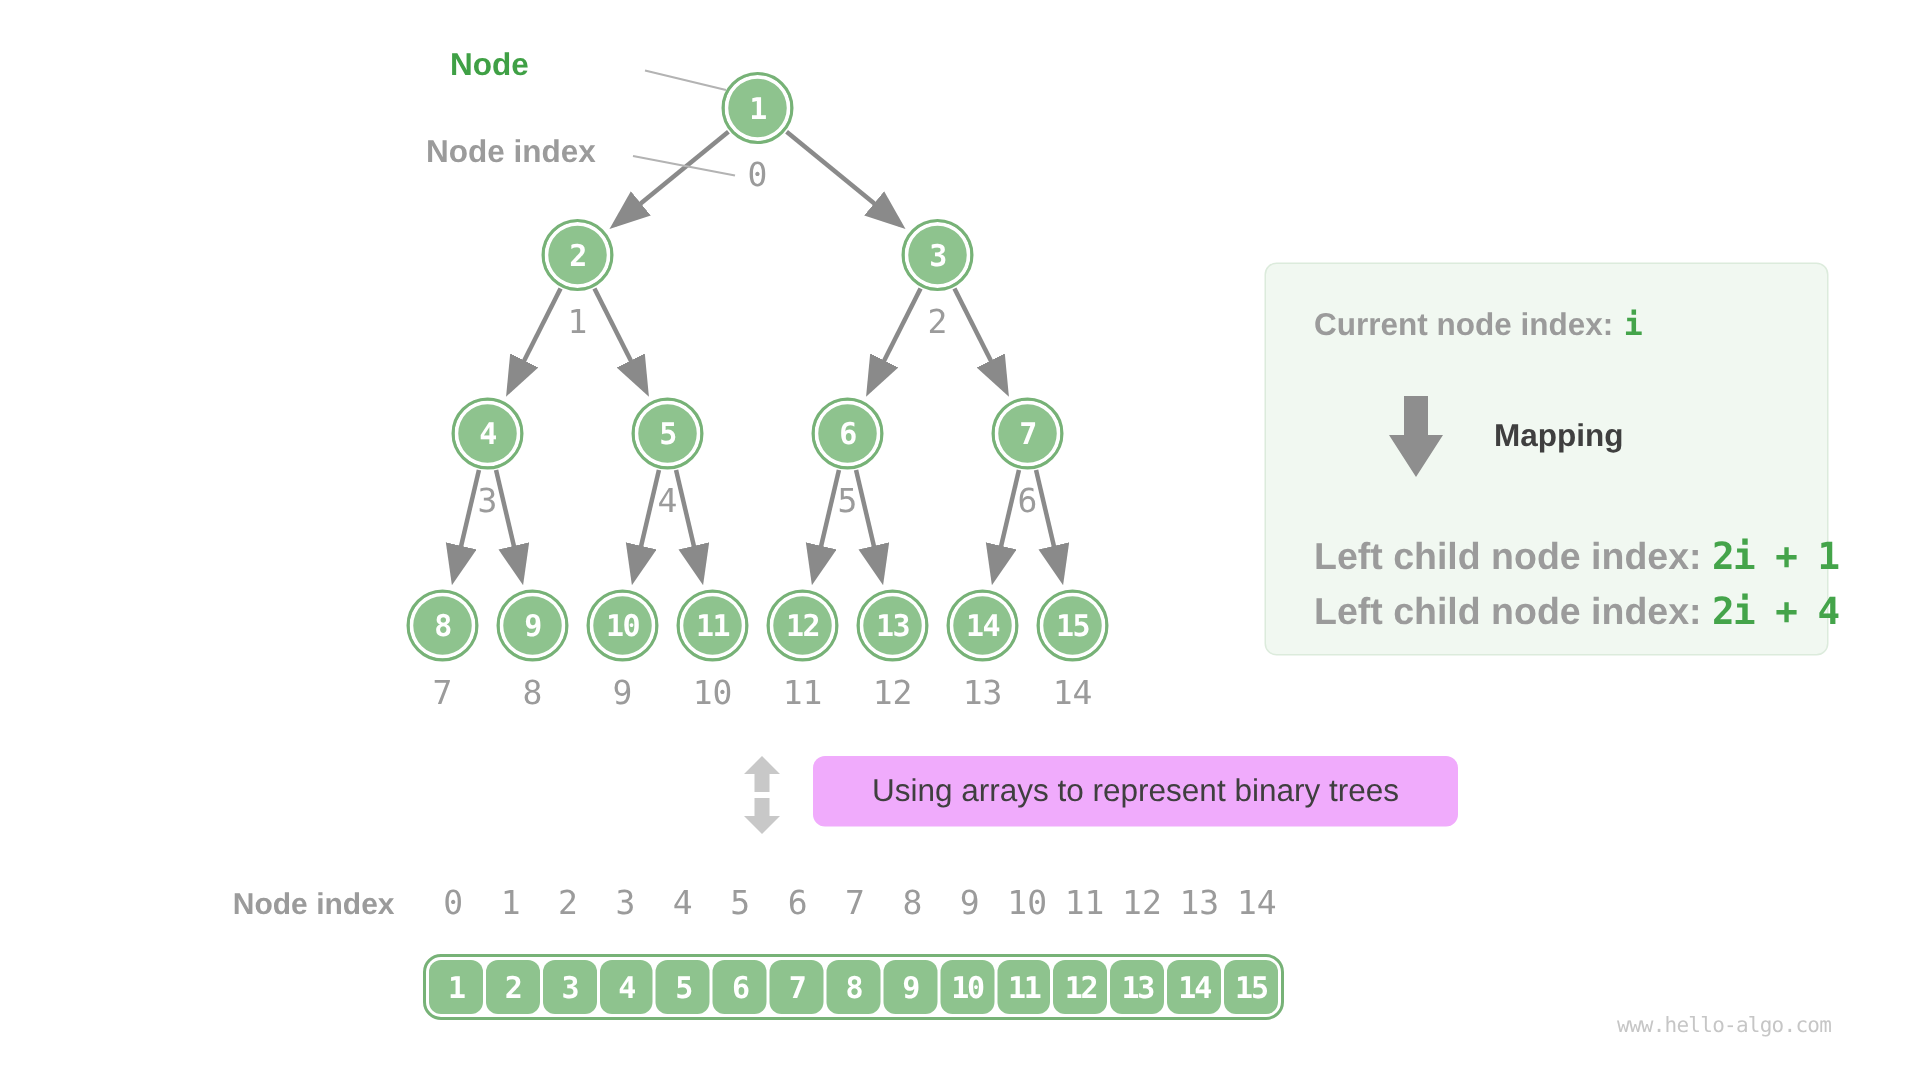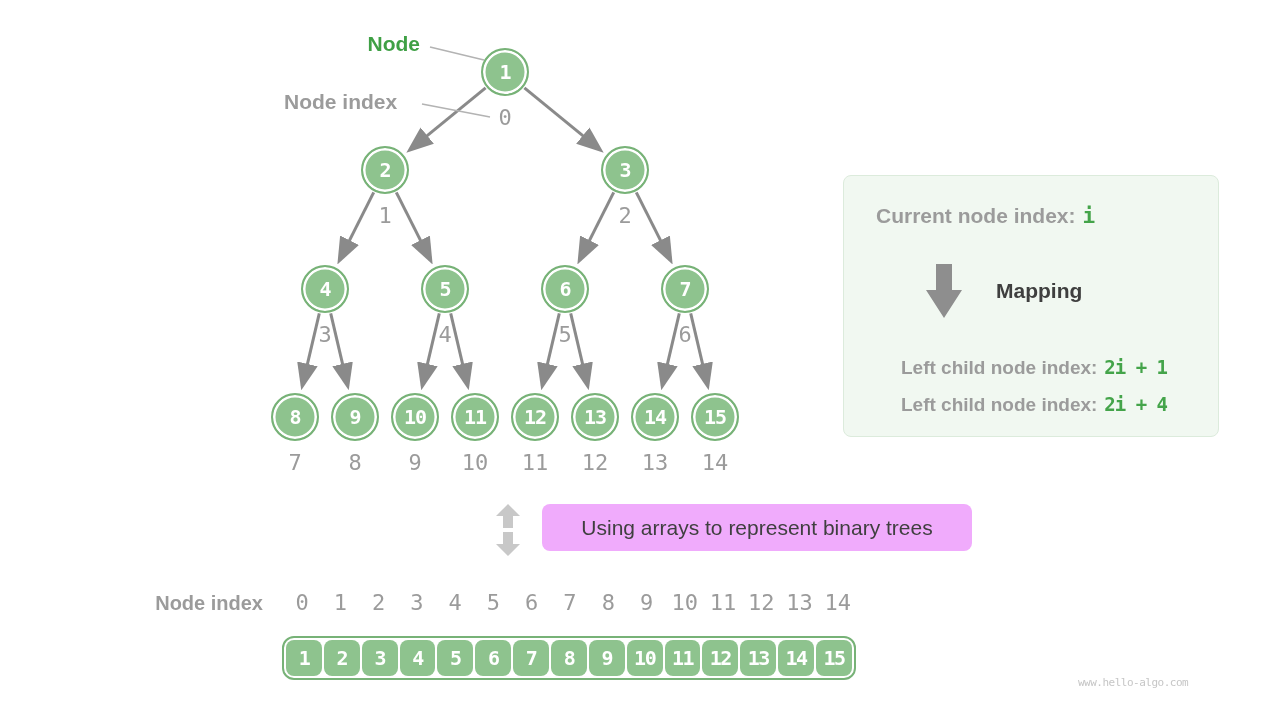--- a/index.html
+++ b/index.html
@@ -4,21 +4,21 @@
 <style>
   html,body{margin:0;padding:0;background:#fff;}
   .canvas{
     position:relative;width:1280px;height:720px;background:#ffffff;overflow:hidden;
     font-family:"Liberation Sans",sans-serif;
   }
   svg.overlay{position:absolute;left:0;top:0;width:1280px;height:720px;pointer-events:none;}
 
   
   .label-node{
-    position:absolute;left:300px;top:32px;width:120px;text-align:right;
+    position:absolute;left:300px;top:32px;width:120px;
     font-size:21px;font-weight:bold;color:#3fa045;
   }
   .label-node-index{
     position:absolute;left:284px;top:90px;width:130px;text-align:left;
     font-size:21px;font-weight:bold;color:#9b9b9b;
   }
 
   
   .tree-node{
     position:absolute;width:44px;height:44px;margin-left:-24px;margin-top:-24px;
@@ -35,21 +35,21 @@
 
   
   .panel{
     position:absolute;left:843px;top:175px;width:376px;height:262px;
     background:#f1f8f1;border:1px solid #dcebdc;border-radius:8px;box-sizing:border-box;
   }
   .panel-line1{position:absolute;left:32px;top:28px;font-size:21px;font-weight:bold;color:#9b9b9b;}
   .code{font-family:"DejaVu Sans Mono",monospace;font-weight:bold;color:#44a44a;margin-left:7px;letter-spacing:-1px;}
   .panel-down-arrow{position:absolute;left:80px;top:88px;width:40px;height:54px;}
   .mapping-label{position:absolute;left:152px;top:103px;font-size:21px;font-weight:bold;color:#3f3f3f;}
-  .panel-row{position:absolute;left:32px;font-size:19px;font-weight:bold;color:#9b9b9b;white-space:nowrap;margin-left:25px;}
+  .panel-row{position:absolute;left:32px;font-size:25px;font-weight:bold;color:#9b9b9b;white-space:nowrap;}
   .panel-row.r1{top:180px;}
   .panel-row.r2{top:217px;}
 
   
   .updown-arrow{position:absolute;left:494px;top:504px;width:28px;height:52px;}
   .bridge-caption{
     position:absolute;left:542px;top:504px;width:430px;height:47px;
     background:#f0abfc;border-radius:8px;
     display:flex;align-items:center;justify-content:center;
     font-size:21px;color:#3f3f3f;
@@ -72,21 +72,21 @@
     display:flex;gap:2px;padding:2px;
   }
   .array-cell{
     flex:1;background:#8ec38e;border-radius:8px;
     display:flex;align-items:center;justify-content:center;
     color:#ffffff;font-weight:bold;font-size:20px;
     font-family:"DejaVu Sans Mono",monospace;letter-spacing:-1.5px;
   }
 
   .watermark{
-    position:absolute;left:1078px;top:676px;font-size:11px;color:#c6c6c6;
+    position:absolute;left:1078px;top:676px;font-size:14px;color:#c6c6c6;
     font-family:"DejaVu Sans Mono",monospace;letter-spacing:-0.5px;
   }
 </style>
 </head>
 <body>
 
 <div class="canvas">
 
   <svg class="overlay" viewBox="0 0 1280 720">
     <defs>

